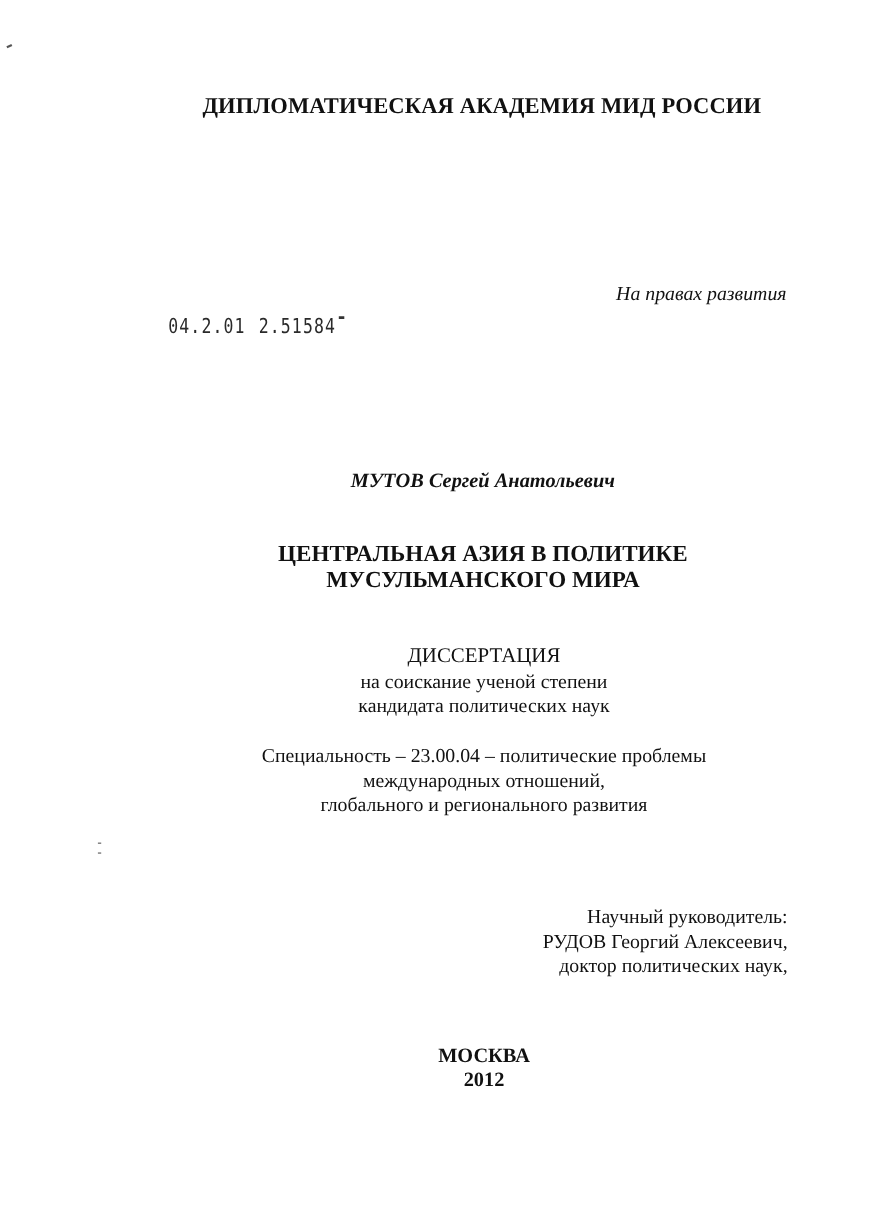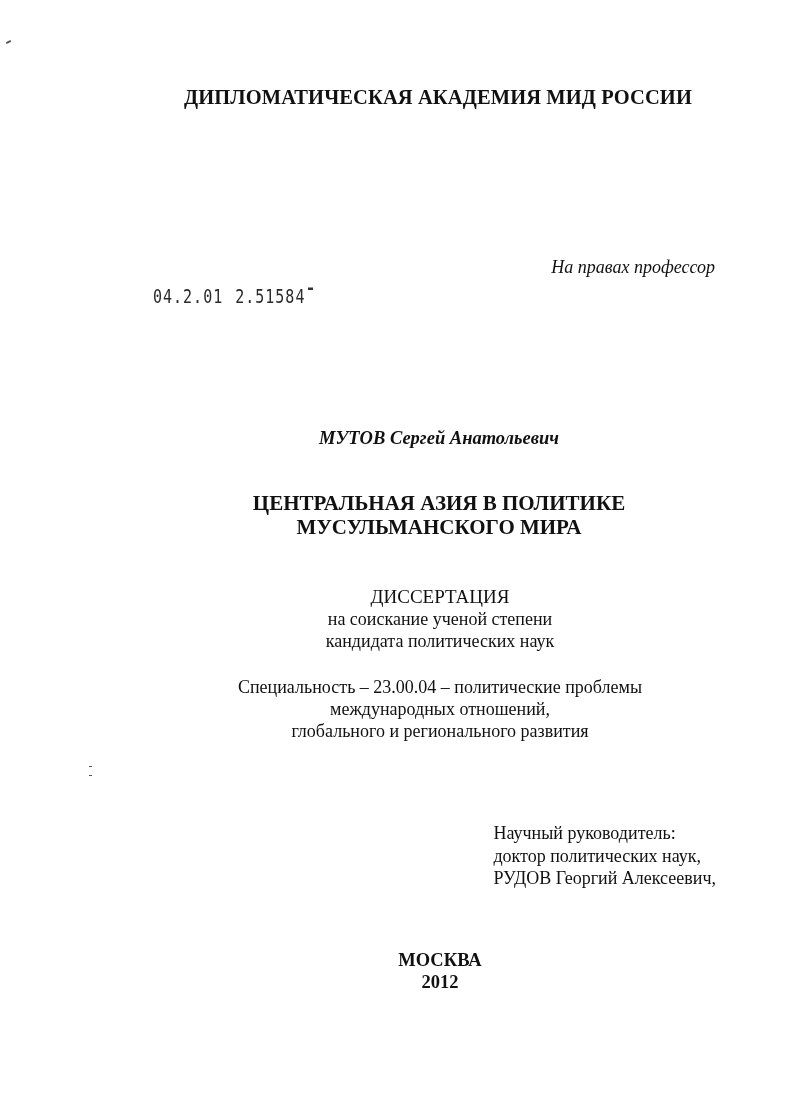--- a/index.html
+++ b/index.html
@@ -83,21 +83,21 @@
     .specialty {
       top: 676px;
       left: 0;
       width: 880px;
       font-size: 18px;
       line-height: 22px;
     }
     .supervisor {
       top: 822px;
       right: 78px;
-      text-align: left;
+      text-align: right;
       font-size: 18px;
       line-height: 22.5px;
     }
     .city {
       top: 949px;
       left: 0;
       width: 880px;
       font-weight: bold;
       font-size: 18.5px;
       line-height: 22px;
@@ -110,21 +110,21 @@
   </style>
 </head>
 <body>
 
 <div>
 
   <span class="mark" style="left:6px; top:41px; width:5px; height:2px; transform:rotate(-25deg);"></span>
 
   <div class="center-block institution">ДИПЛОМАТИЧЕСКАЯ АКАДЕМИЯ МИД РОССИИ</div>
 
-  <div class="abs rights">На правах профессор</div>
+  <div class="abs rights">На правах развития</div>
 
   <div class="abs stamp">
     <span>04.2.01</span><span class="gap"></span><span>2.51584</span><span class="dash"></span>
   </div>
 
   <div class="center-block author">МУТОВ Сергей Анатольевич</div>
 
   <div class="center-block title">
     <span class="line">ЦЕНТРАЛЬНАЯ АЗИЯ В ПОЛИТИКЕ</span>
     <span class="line">МУСУЛЬМАНСКОГО МИРА</span>
@@ -140,22 +140,22 @@
     <span class="line">Специальность – 23.00.04 – политические проблемы</span>
     <span class="line">международных отношений,</span>
     <span class="line">глобального и регионального развития</span>
   </div>
 
   <span class="mark" style="left:89px; top:766px; width:3px; height:1px;"></span>
   <span class="mark" style="left:89px; top:775px; width:3px; height:1px;"></span>
 
   <div class="abs supervisor">
     <span class="line">Научный руководитель:</span>
+    <span class="line">РУДОВ Георгий Алексеевич,</span>
     <span class="line">доктор политических наук,</span>
-    <span class="line">РУДОВ Георгий Алексеевич,</span>
   </div>
 
   <div class="center-block city">
     <span class="line">МОСКВА</span>
     <span class="line">2012</span>
   </div>
 
 </div>
 
 </body></html>

